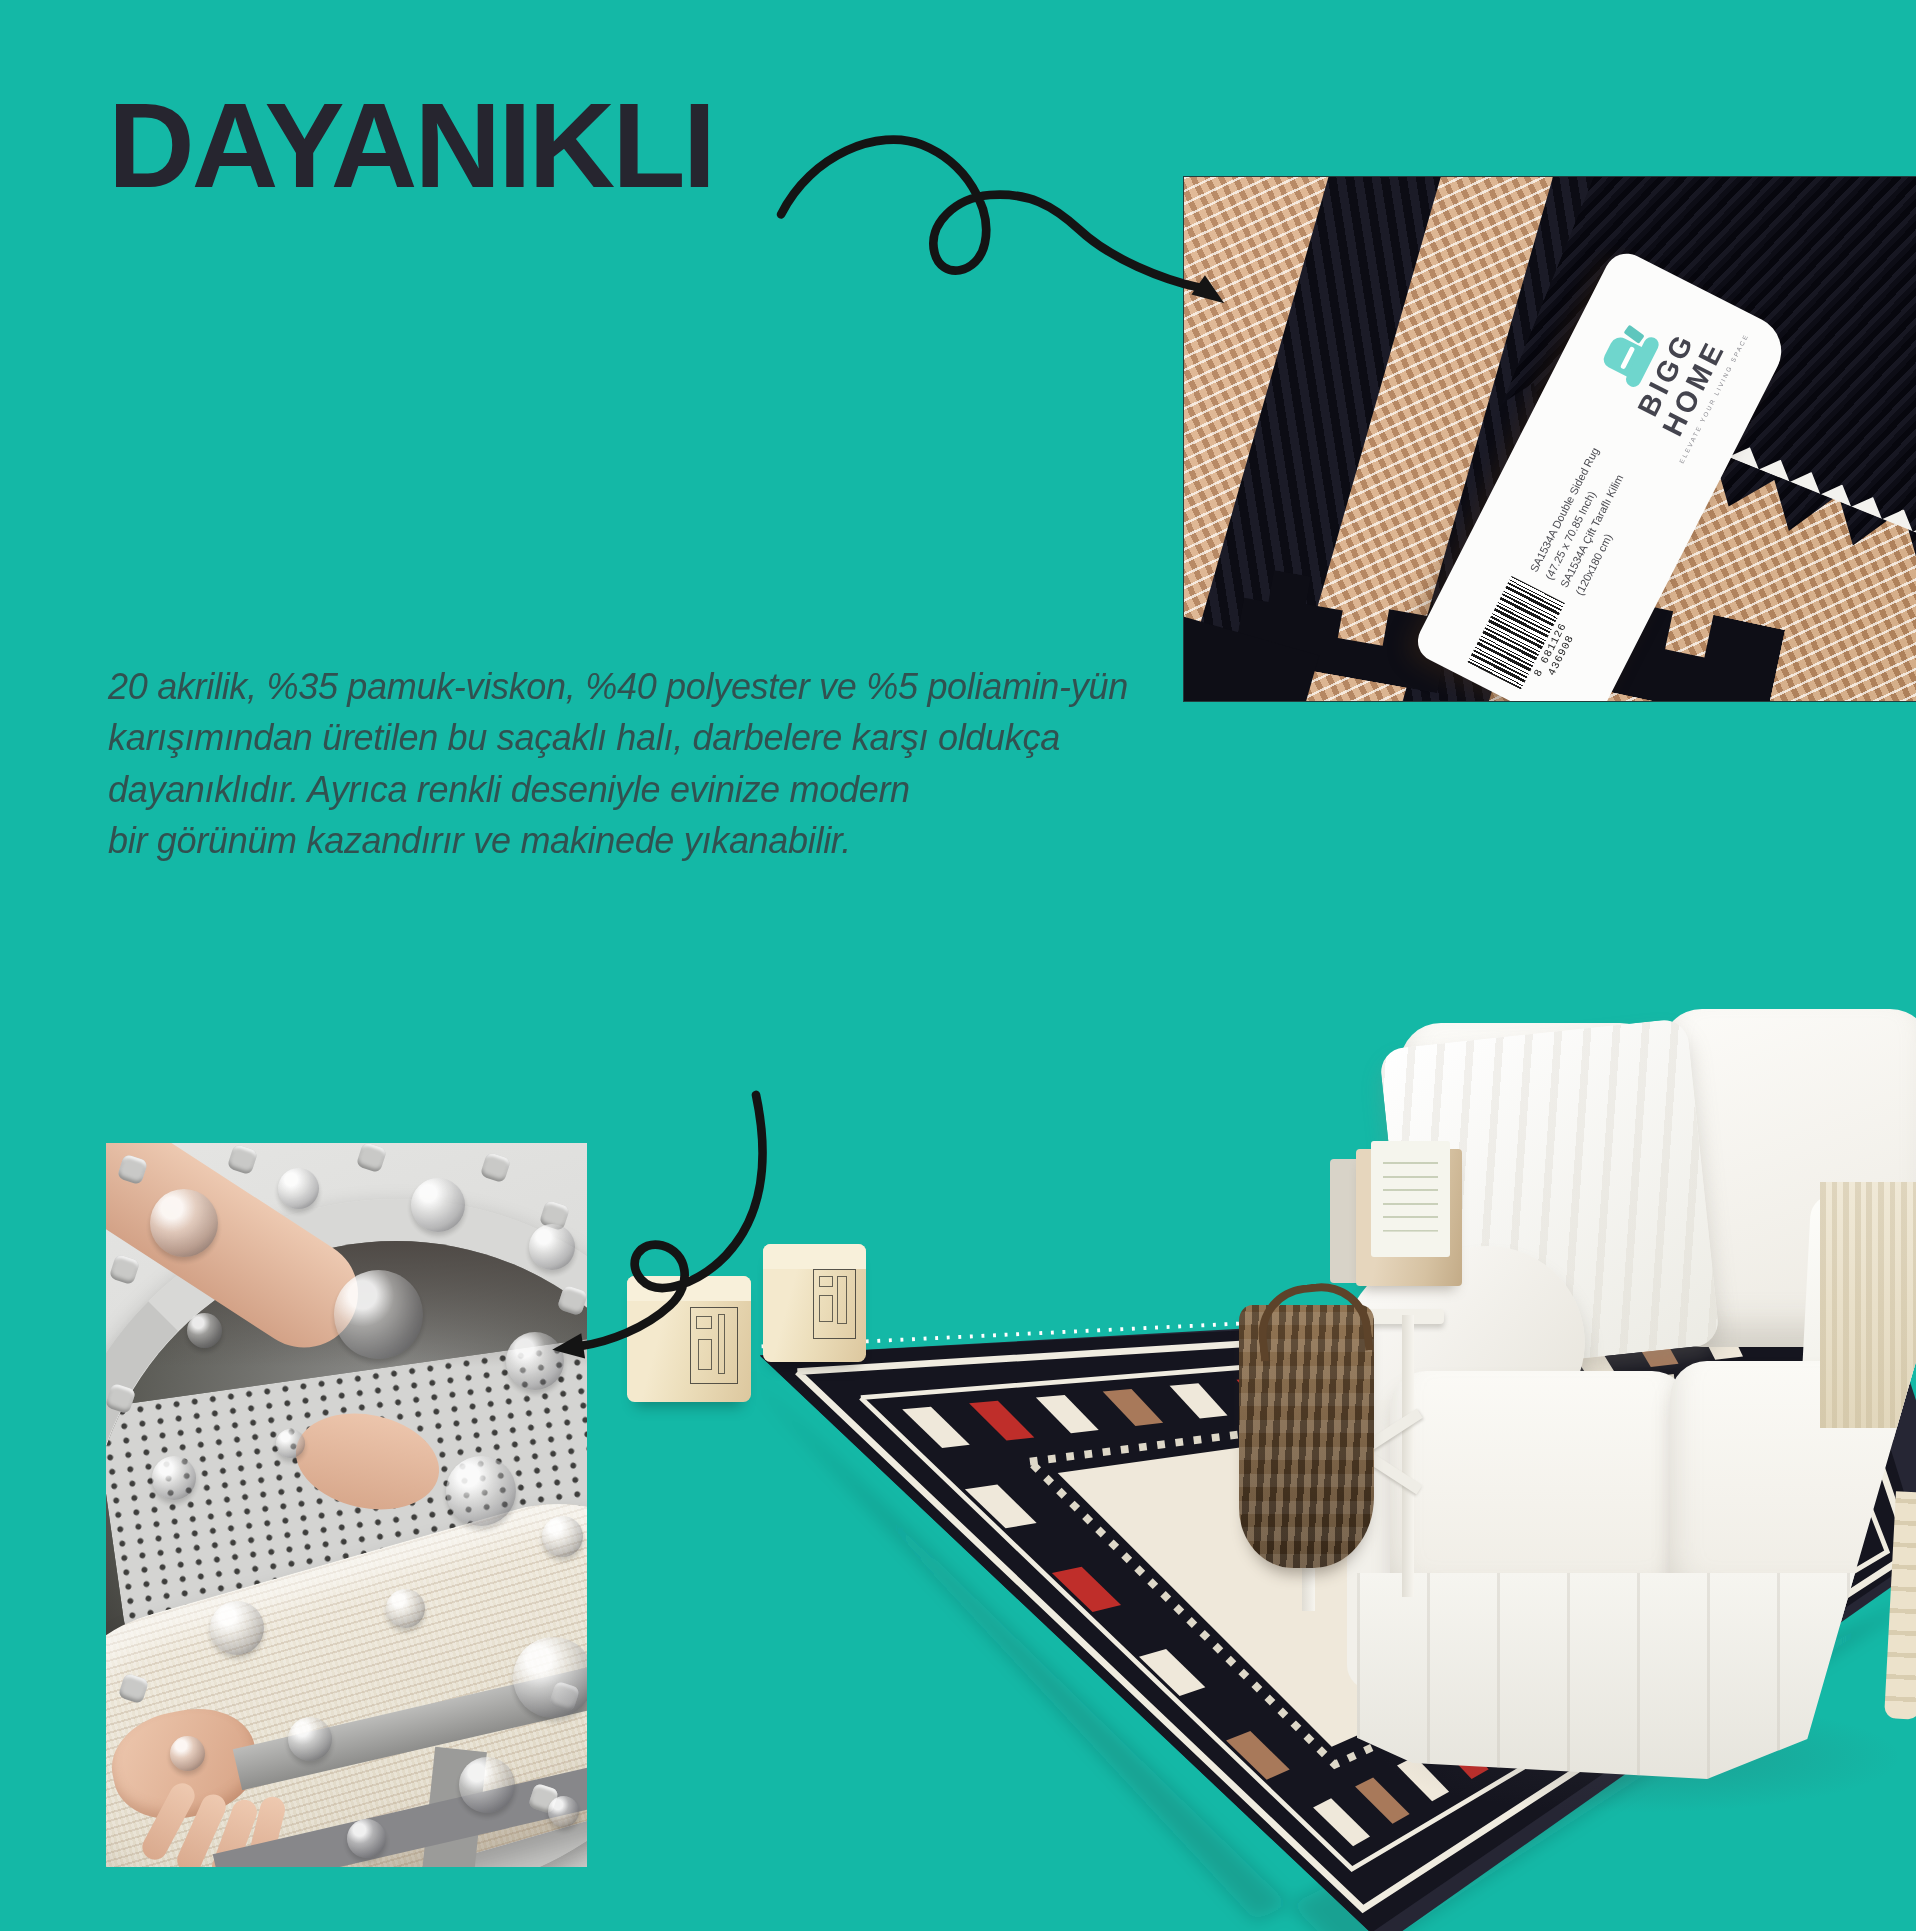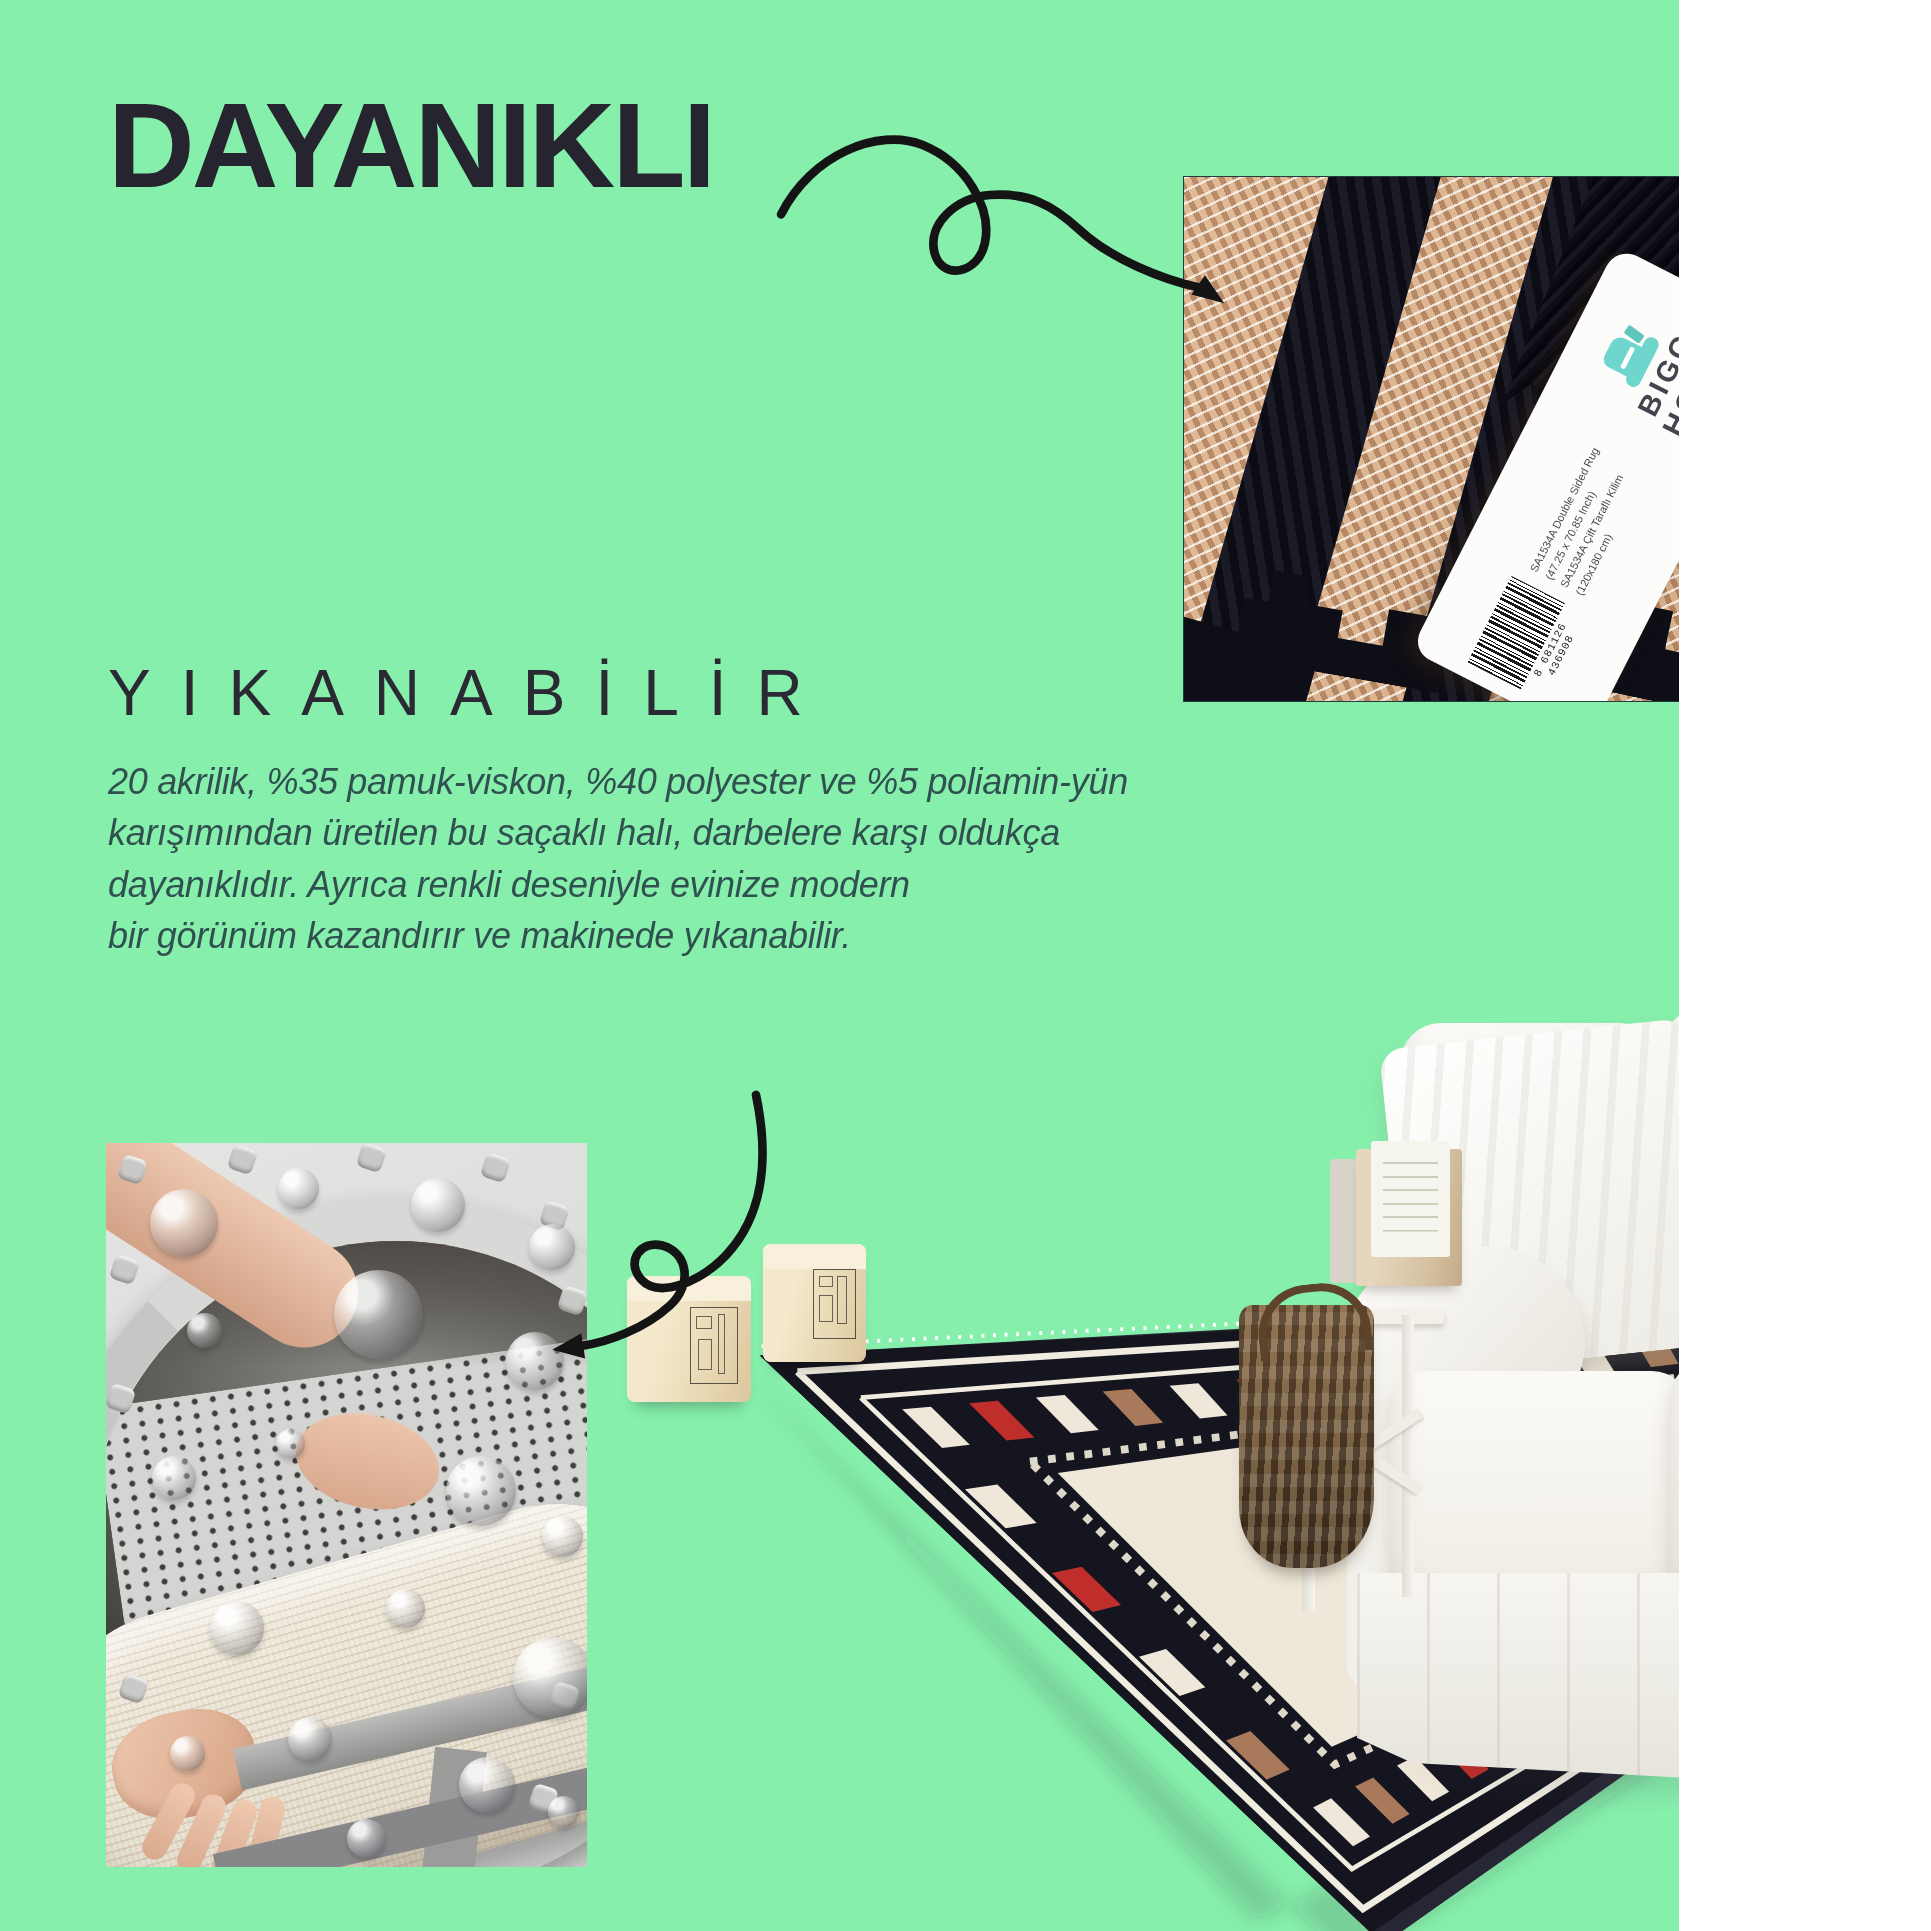--- a/index.html
+++ b/index.html
@@ -1,16 +1,16 @@
 <!DOCTYPE html>
 <html><head>
 <meta charset="utf-8">
 <style>
   html,body{margin:0;padding:0;background:#fff;}
-  .canvas{position:relative;width:1679px;height:1931px;overflow:hidden;background:#86efac;
+  .canvas{position:relative;width:1916px;height:1931px;overflow:hidden;background:#14b8a6;
           font-family:"Liberation Sans",sans-serif;}
   
   .text-block{position:absolute;left:108px;}
   .tb1{top:85px;}
   .tb2{top:630px;}
   .hd{font-size:120px;font-weight:800;letter-spacing:-2.9px;color:#26252f;line-height:1.0;margin:0;}
   .sub{font-size:89px;font-weight:300;letter-spacing:54px;color:#2a2934;line-height:1;margin-top:33px;}
   .sub2{font-size:64px;letter-spacing:30px;margin-top:31px;}
   .para{font-size:36px;font-style:italic;color:#315150;line-height:1.43;margin-top:31px;
         white-space:pre-line;letter-spacing:-0.3px;}
@@ -147,21 +147,20 @@
 </head>
 <body>
 
 <div class="canvas">
 
   <section class="text-block tb1">
     <h1 class="hd">DAYANIKLI</h1>
   </section>
 
   <section class="text-block tb2">
-    <div class="sub sub2">YIKANABİLİR</div>
     <p class="para">20 akrilik, %35 pamuk-viskon, %40 polyester ve %5 poliamin-yün
 karışımından üretilen bu saçaklı halı, darbelere karşı oldukça
 dayanıklıdır. Ayrıca renkli deseniyle evinize modern
 bir görünüm kazandırır ve makinede yıkanabilir.</p>
   </section>
 
   <svg class="rug-svg" id="rug-svg" viewBox="0 0 2000 2000" width="1931" height="1931">
     <defs>
         <filter id="soft">
           <feGaussianBlur stdDeviation="9"></feGaussianBlur>

